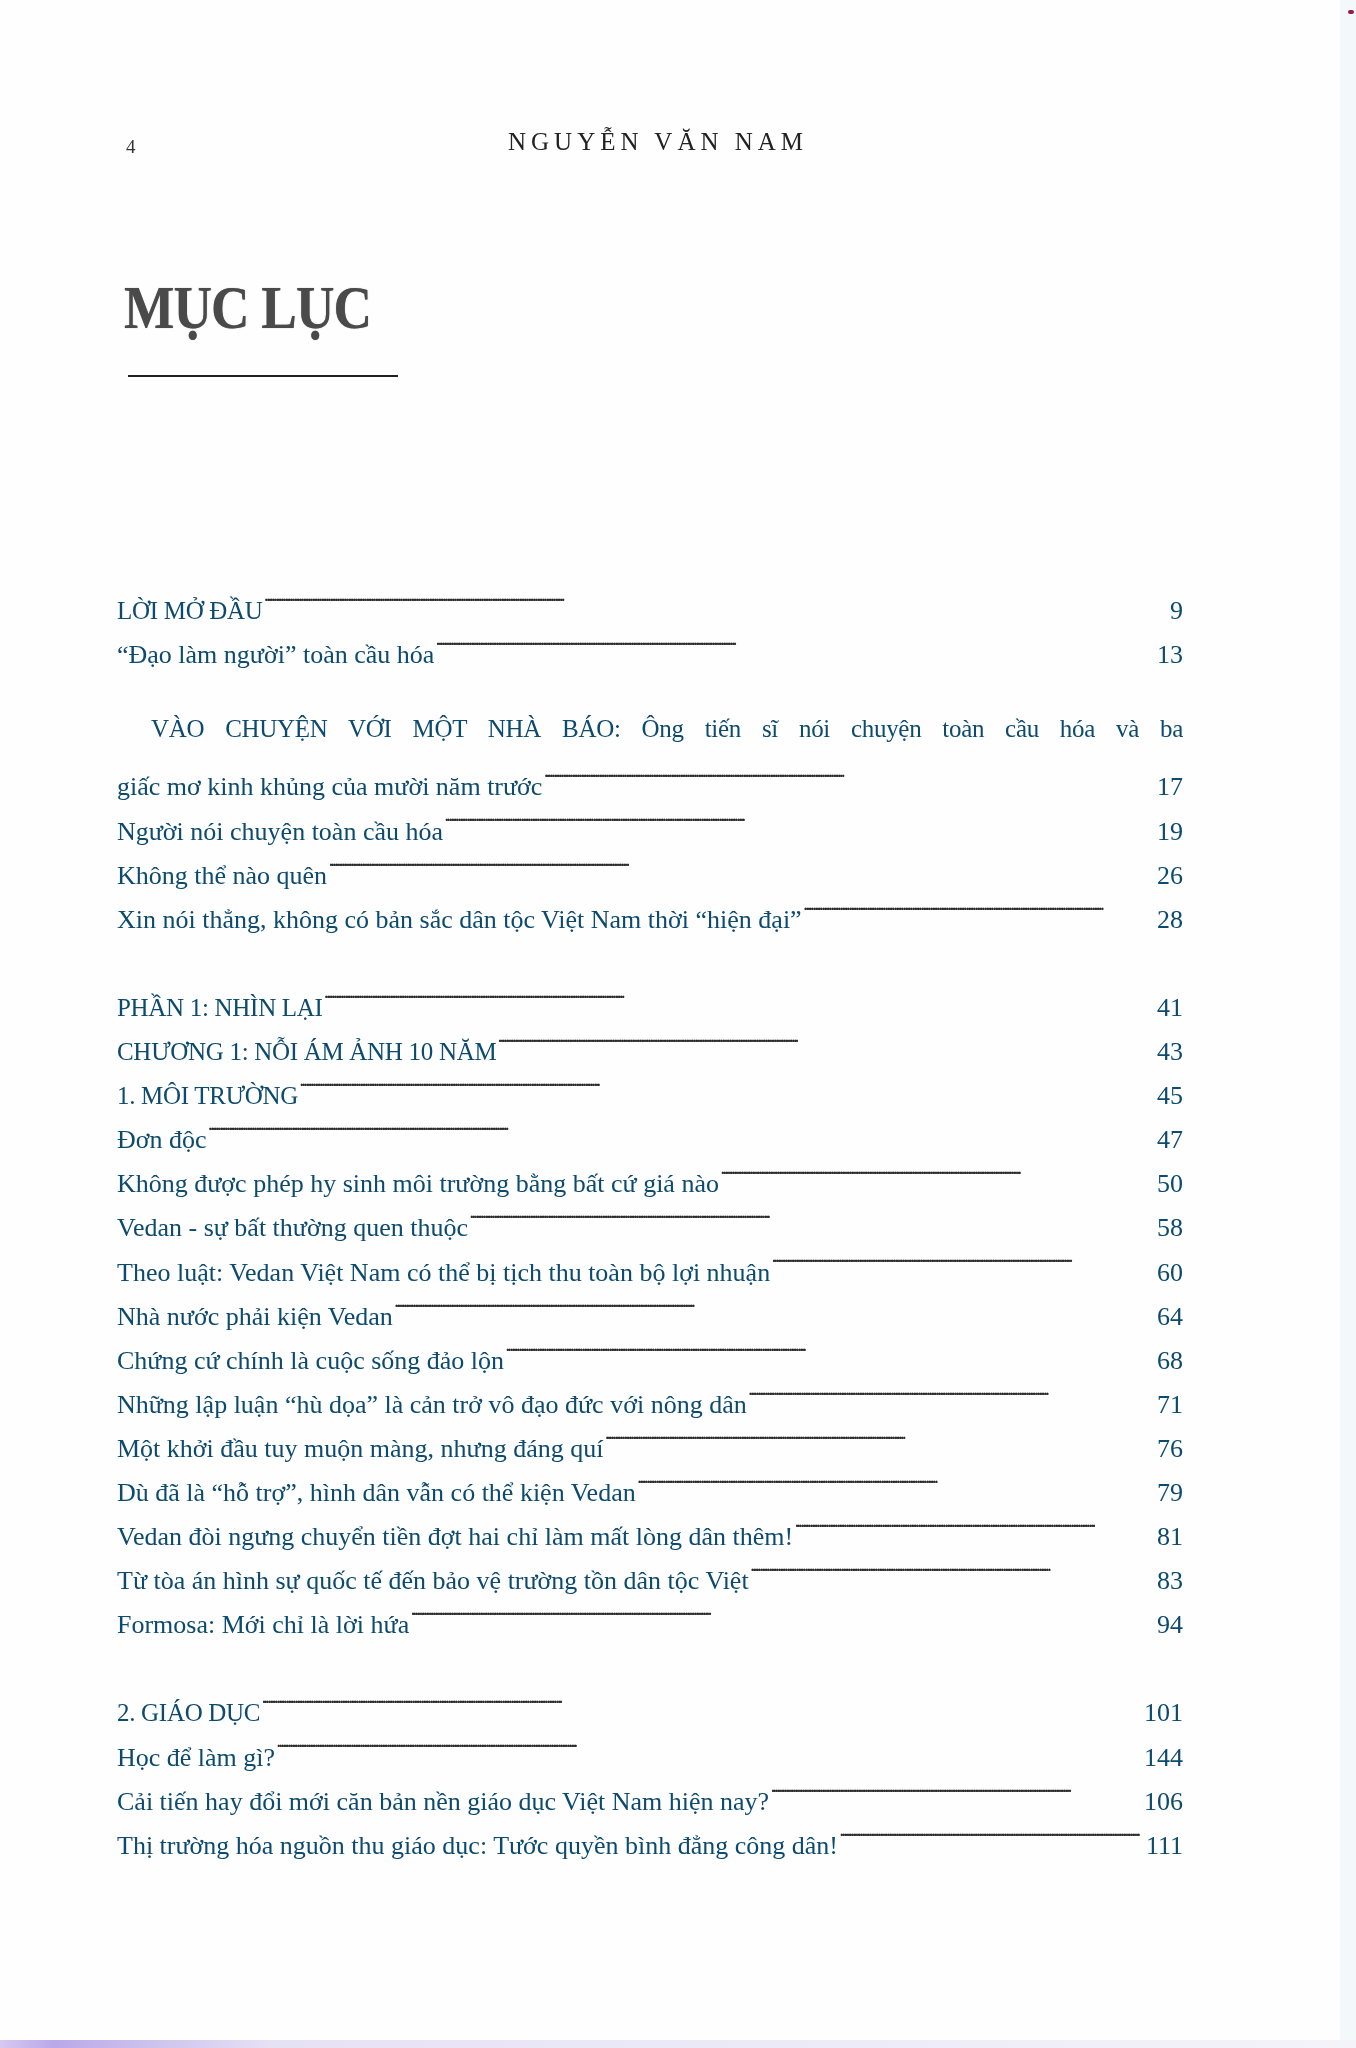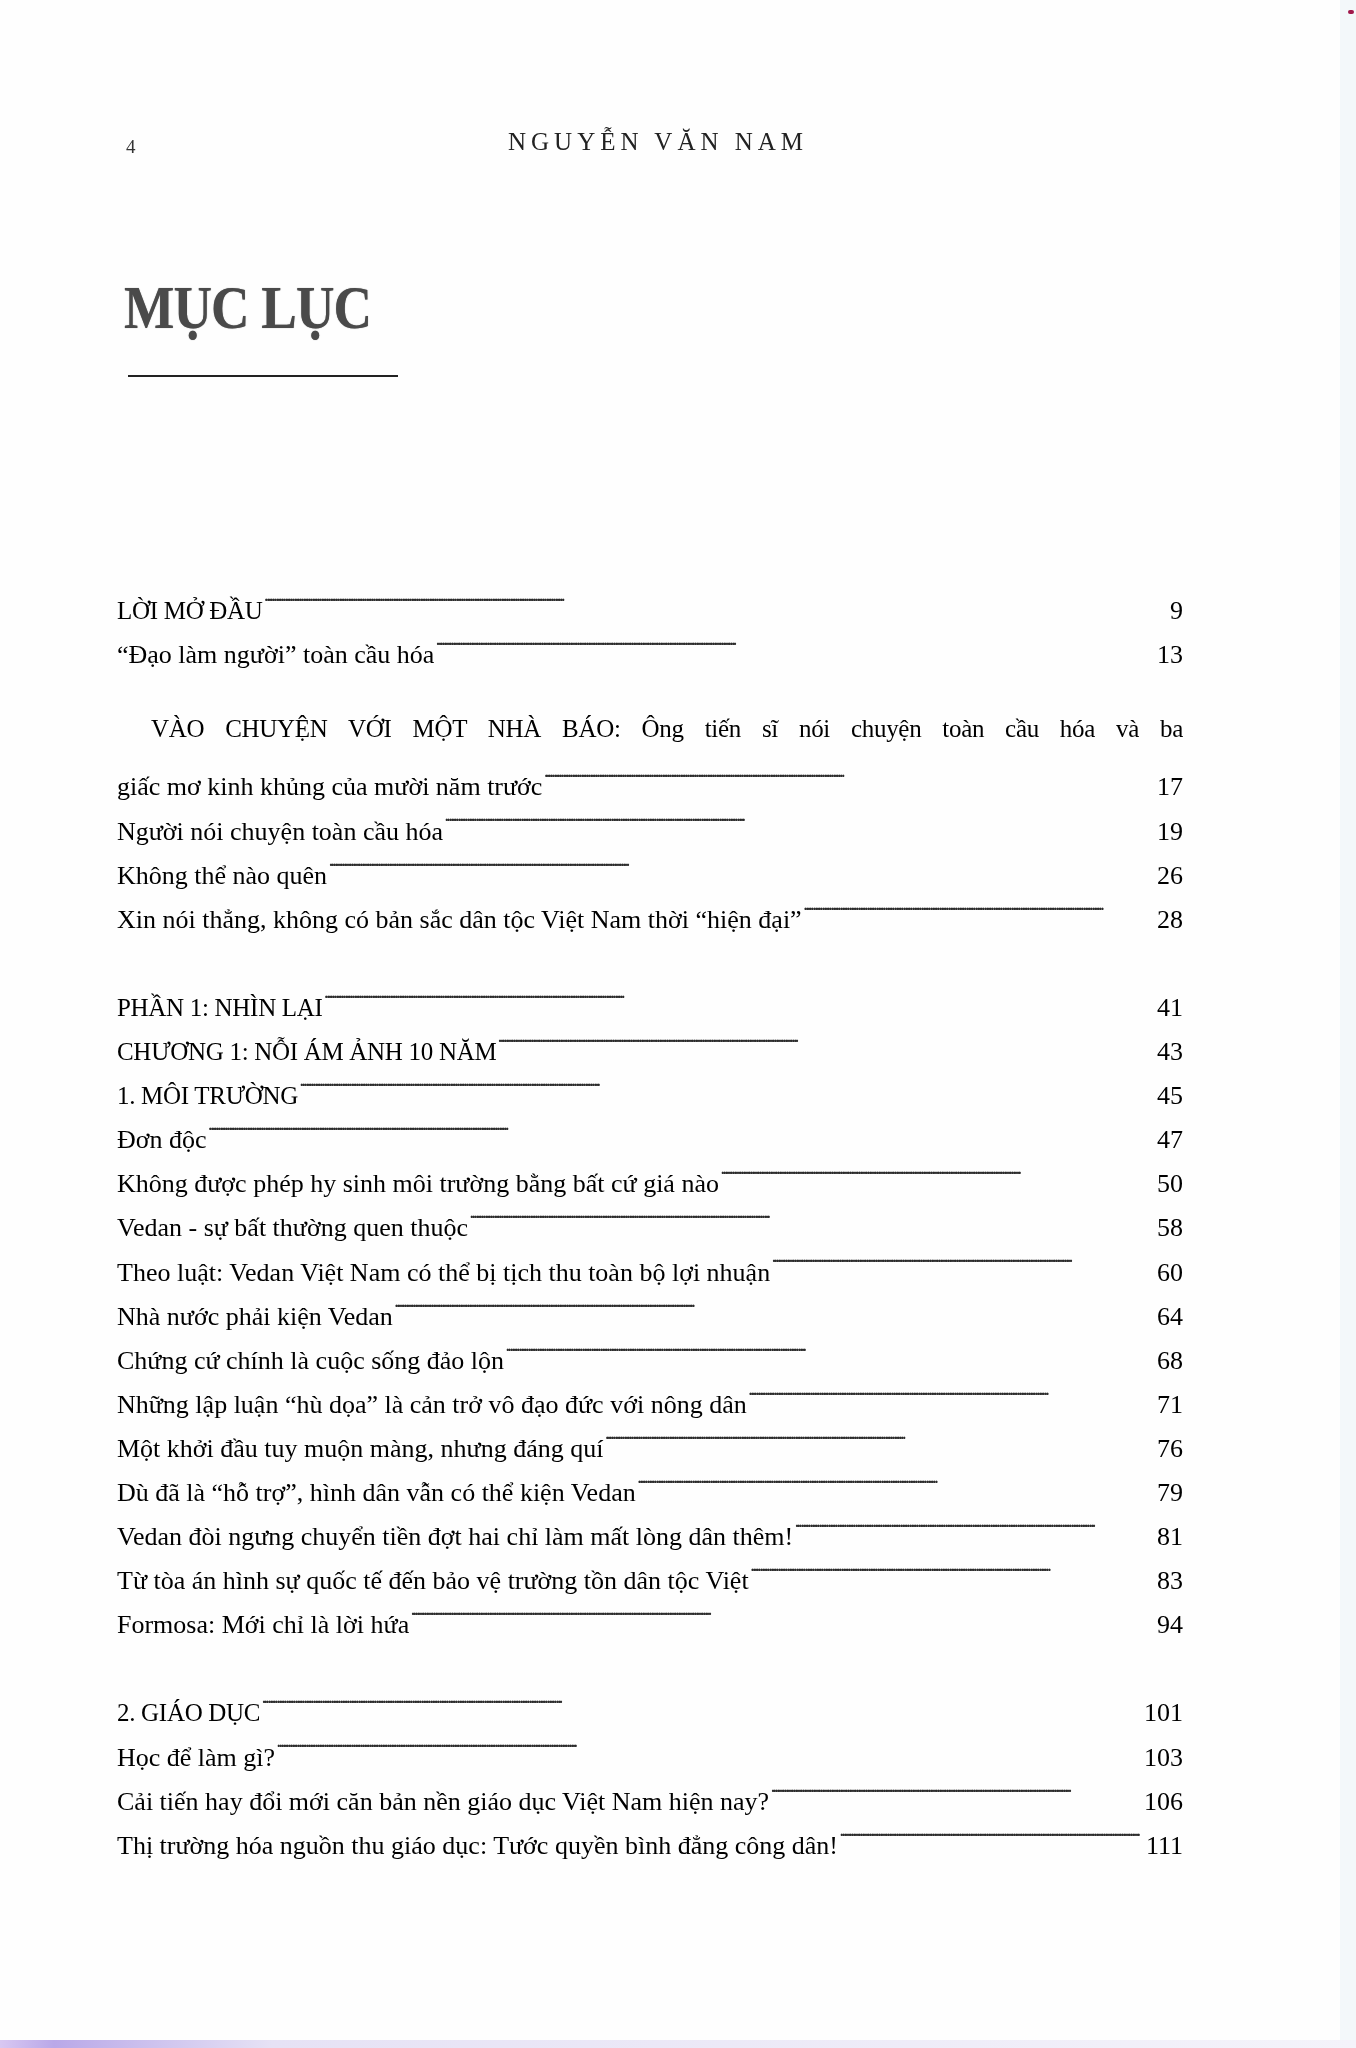--- a/index.html
+++ b/index.html
@@ -85,21 +85,21 @@
     top: 575px;
     width: 1066px;
   }
   .toc-row {
     display: flex;
     align-items: baseline;
     height: 44.1px;
     line-height: 44.1px;
     font-family: "Liberation Serif", serif;
     font-size: 26px;
-    color: #000000;
+    color: #0c4a6e;
     white-space: nowrap;
   }
   .toc-row.heading .toc-label {
     font-size: 25px;
     letter-spacing: -0.3px;
   }
   .toc-row.wrap-first {
     justify-content: space-between;
   }
   .toc-gap {
@@ -255,21 +255,21 @@
       </div>
       <div class="toc-gap"></div>
       <div class="toc-row heading">
         <span class="toc-label">2. GIÁO DỤC</span>
         <span class="toc-leader"></span>
         <span class="toc-page">101</span>
       </div>
       <div class="toc-row">
         <span class="toc-label">Học để làm gì?</span>
         <span class="toc-leader"></span>
-        <span class="toc-page">103</span>
+        <span class="toc-page">144</span>
       </div>
       <div class="toc-row">
         <span class="toc-label">Cải tiến hay đổi mới căn bản nền giáo dục Việt Nam hiện nay?</span>
         <span class="toc-leader"></span>
         <span class="toc-page">106</span>
       </div>
       <div class="toc-row">
         <span class="toc-label">Thị trường hóa nguồn thu giáo dục: Tước quyền bình đẳng công dân!</span>
         <span class="toc-leader"></span>
         <span class="toc-page">111</span>

